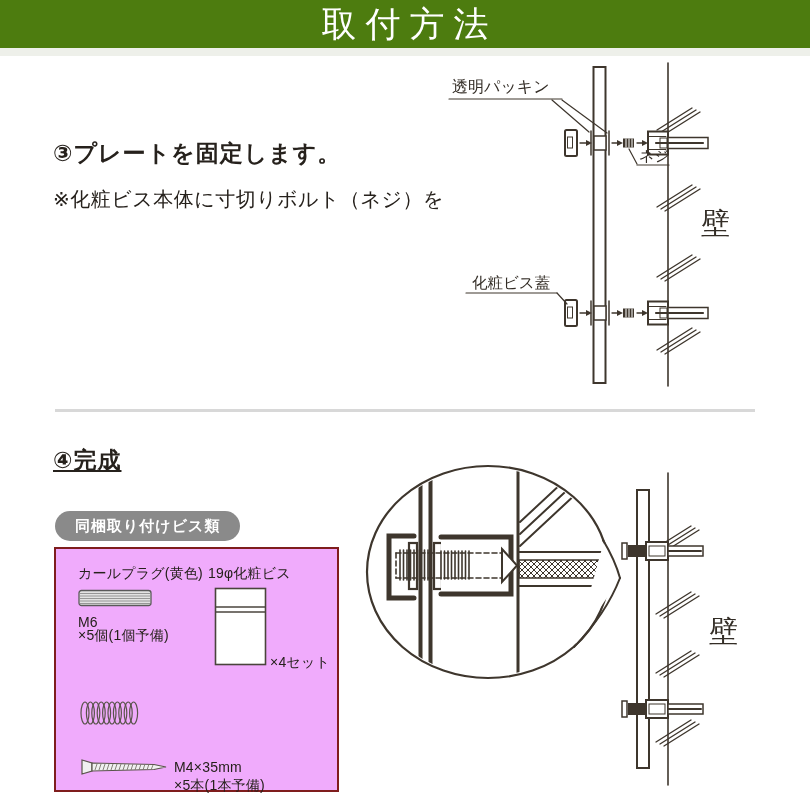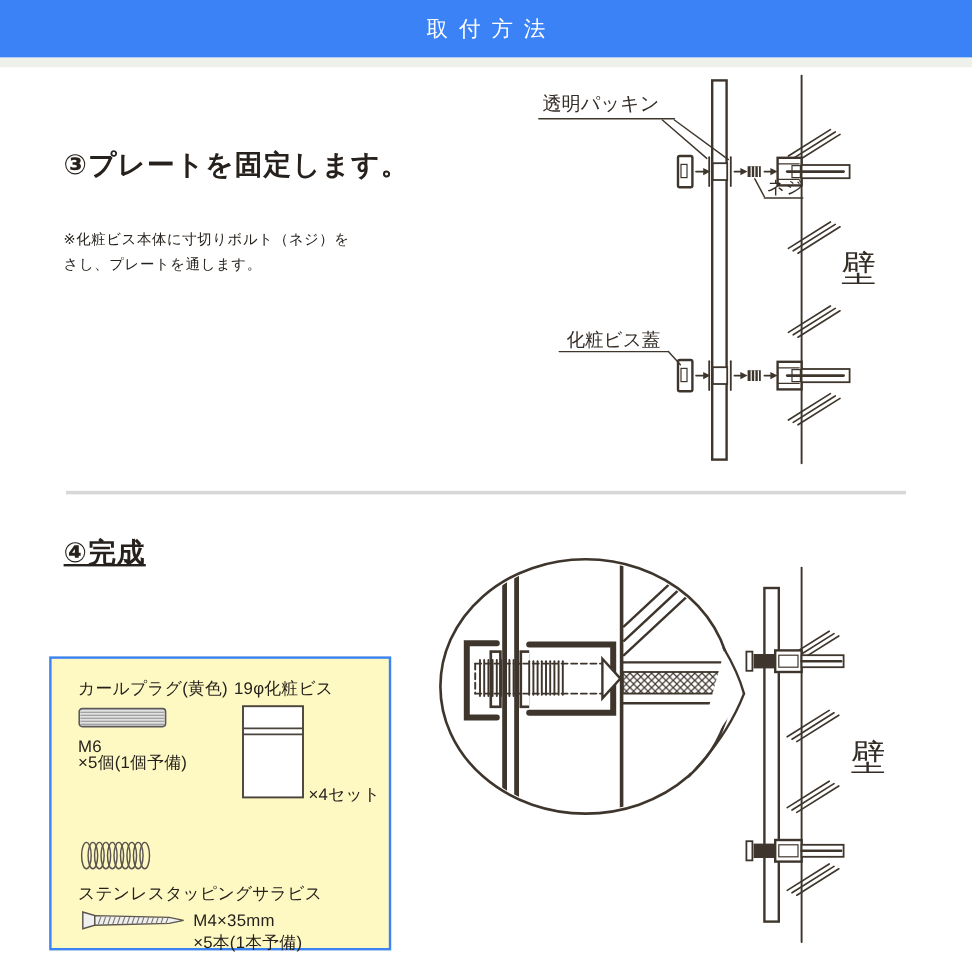--- a/index.html
+++ b/index.html
@@ -2,53 +2,52 @@
 <html><head>
 <meta charset="utf-8">
 <style>
   html,body { margin:0; padding:0; background:#fff; }
   .page {
     position:relative; width:810px; height:810px; background:#ffffff;
     font-family:"Liberation Sans","DejaVu Sans",sans-serif; color:#2f2a25; overflow:hidden;
   }
   .abs { position:absolute; }
   .header {
-    left:0; top:0; width:810px; height:48px; background:#3b82f6;
+    left:0; top:0; width:810px; height:48px; background:#4d7c0f;
     display:flex; align-items:center; justify-content:center;
-    color:#ffffff; font-size:18px; letter-spacing:9px; text-indent:9px; font-weight:500;
+    color:#ffffff; font-size:35px; letter-spacing:9px; text-indent:9px; font-weight:500;
   }
   .subband { left:0; top:48px; width:810px; height:8px; background:#eef0ea; }
   .step-heading { font-weight:bold; font-size:23px; letter-spacing:1px; color:#26211c; }
-  .h3 { left:53px; top:122px; }
+  .h3 { left:53px; top:138px; }
   .h4 { left:53px; top:445px;text-decoration:underline; }
-  .body3 { left:53px; top:189px; font-size:12px; line-height:21px; letter-spacing:0.5px; color:#26211c; }
+  .body3 { left:53px; top:189px; font-size:20px; line-height:21px; letter-spacing:0.5px; color:#26211c; }
   .divider { left:55px; top:409px; width:700px; height:3px; background:#d8d8d8; }
   .badge {
     left:55px; top:511px; height:30px; line-height:30px; padding:0 20px;
     border-radius:15px; background:#8a8a8a; color:#fff; font-size:15px;
     font-weight:bold; letter-spacing:1px;
   }
-  .partsbox { left:41px; top:547px; width:281px; height:241px; border:2px solid #3b82f6; background:#fef9c3; }
+  .partsbox { left:54px; top:547px; width:281px; height:241px; border:2px solid #7f1d1d; background:#f0abfc; }
   .partsbox .t { position:absolute; font-size:14px; letter-spacing:0.2px; color:#26211c; white-space:nowrap; }
   svg text { font-family:"Liberation Sans","DejaVu Sans",sans-serif; fill:#332d26; }
 </style>
 </head>
 <body>
 
 <div class="page">
 
   <div class="abs header">
     <span>取付方法</span>
   </div>
   <div class="abs subband"></div>
 
   <div class="abs step-heading h3">③プレートを固定します。</div>
   <div class="abs body3">
     <div>※化粧ビス本体に寸切りボルト（ネジ）を</div>
-    <div>さし、プレートを通します。</div>
   </div>
 
   <svg class="abs" style="left:440px;top:58px" width="370" height="340" viewBox="440 58 370 340">
     <g stroke="#3e362d" fill="none" stroke-linecap="round">
 
       <line x1="668" y1="63" x2="668" y2="386" stroke-width="1.6"></line>
 
       <g stroke-width="1.4">
         <line x1="657" y1="130" x2="692" y2="108"></line>
           <line x1="661" y1="132" x2="696" y2="110"></line>
@@ -148,20 +147,21 @@
     </g>
     <text x="452" y="92" font-size="16">透明パッキン</text>
     <text x="639" y="161" font-size="15">ネジ</text>
     <text x="472" y="288" font-size="15.5">化粧ビス蓋</text>
     <text x="701" y="233" font-size="29">壁</text>
   </svg>
 
   <div class="abs divider"></div>
 
   <div class="abs step-heading h4">④完成</div>
+  <div class="abs badge">同梱取り付けビス類</div>
 
   <div class="abs partsbox">
     <div class="t" style="left:22px;top:16px">カールプラグ(黄色)</div>
     <svg class="abs" style="left:22px;top:40px" width="76" height="18" viewBox="0 0 76 18">
       <rect x="1" y="1.5" width="72" height="15" rx="2.5" fill="#e2e2e2" stroke="#5a5a5a" stroke-width="1.3"></rect>
       <g stroke="#8d8d8d" stroke-width="0.9">
         <line x1="2" y1="4.5" x2="72" y2="4.5"></line>
           <line x1="2" y1="7" x2="72" y2="7"></line>
           <line x1="2" y1="9.5" x2="72" y2="9.5"></line>
           <line x1="2" y1="12" x2="72" y2="12"></line>
@@ -187,21 +187,20 @@
           <ellipse cx="21.2" cy="13" rx="4" ry="11"></ellipse>
           <ellipse cx="26.6" cy="13" rx="4" ry="11"></ellipse>
           <ellipse cx="32" cy="13" rx="4" ry="11"></ellipse>
           <ellipse cx="37.4" cy="13" rx="4" ry="11"></ellipse>
           <ellipse cx="42.8" cy="13" rx="4" ry="11"></ellipse>
           <ellipse cx="48.2" cy="13" rx="4" ry="11"></ellipse>
           <ellipse cx="53.6" cy="13" rx="4" ry="11"></ellipse>
       </g>
     </svg>
 
-    <div class="t" style="left:22px;top:187px">ステンレスタッピングサラビス</div>
     <svg class="abs" style="left:24px;top:208px" width="92" height="20" viewBox="0 0 92 20">
       <path d="M2 3 L2 17 L12 14 L12 6 Z" fill="#f0f0f0" stroke="#5a544c" stroke-width="1.2"></path>
       <path d="M12 6 L74 7.5 L86 10 L74 12.5 L12 14 Z" fill="#f0f0f0" stroke="#5a544c" stroke-width="1.2"></path>
       <g stroke="#7a746c" stroke-width="0.9">
         <line x1="17" y1="7" x2="15" y2="13"></line>
           <line x1="21" y1="7" x2="19" y2="13"></line>
           <line x1="25" y1="7" x2="23" y2="13"></line>
           <line x1="29" y1="7" x2="27" y2="13"></line>
           <line x1="33" y1="7" x2="31" y2="13"></line>
           <line x1="37" y1="7" x2="35" y2="13"></line>

